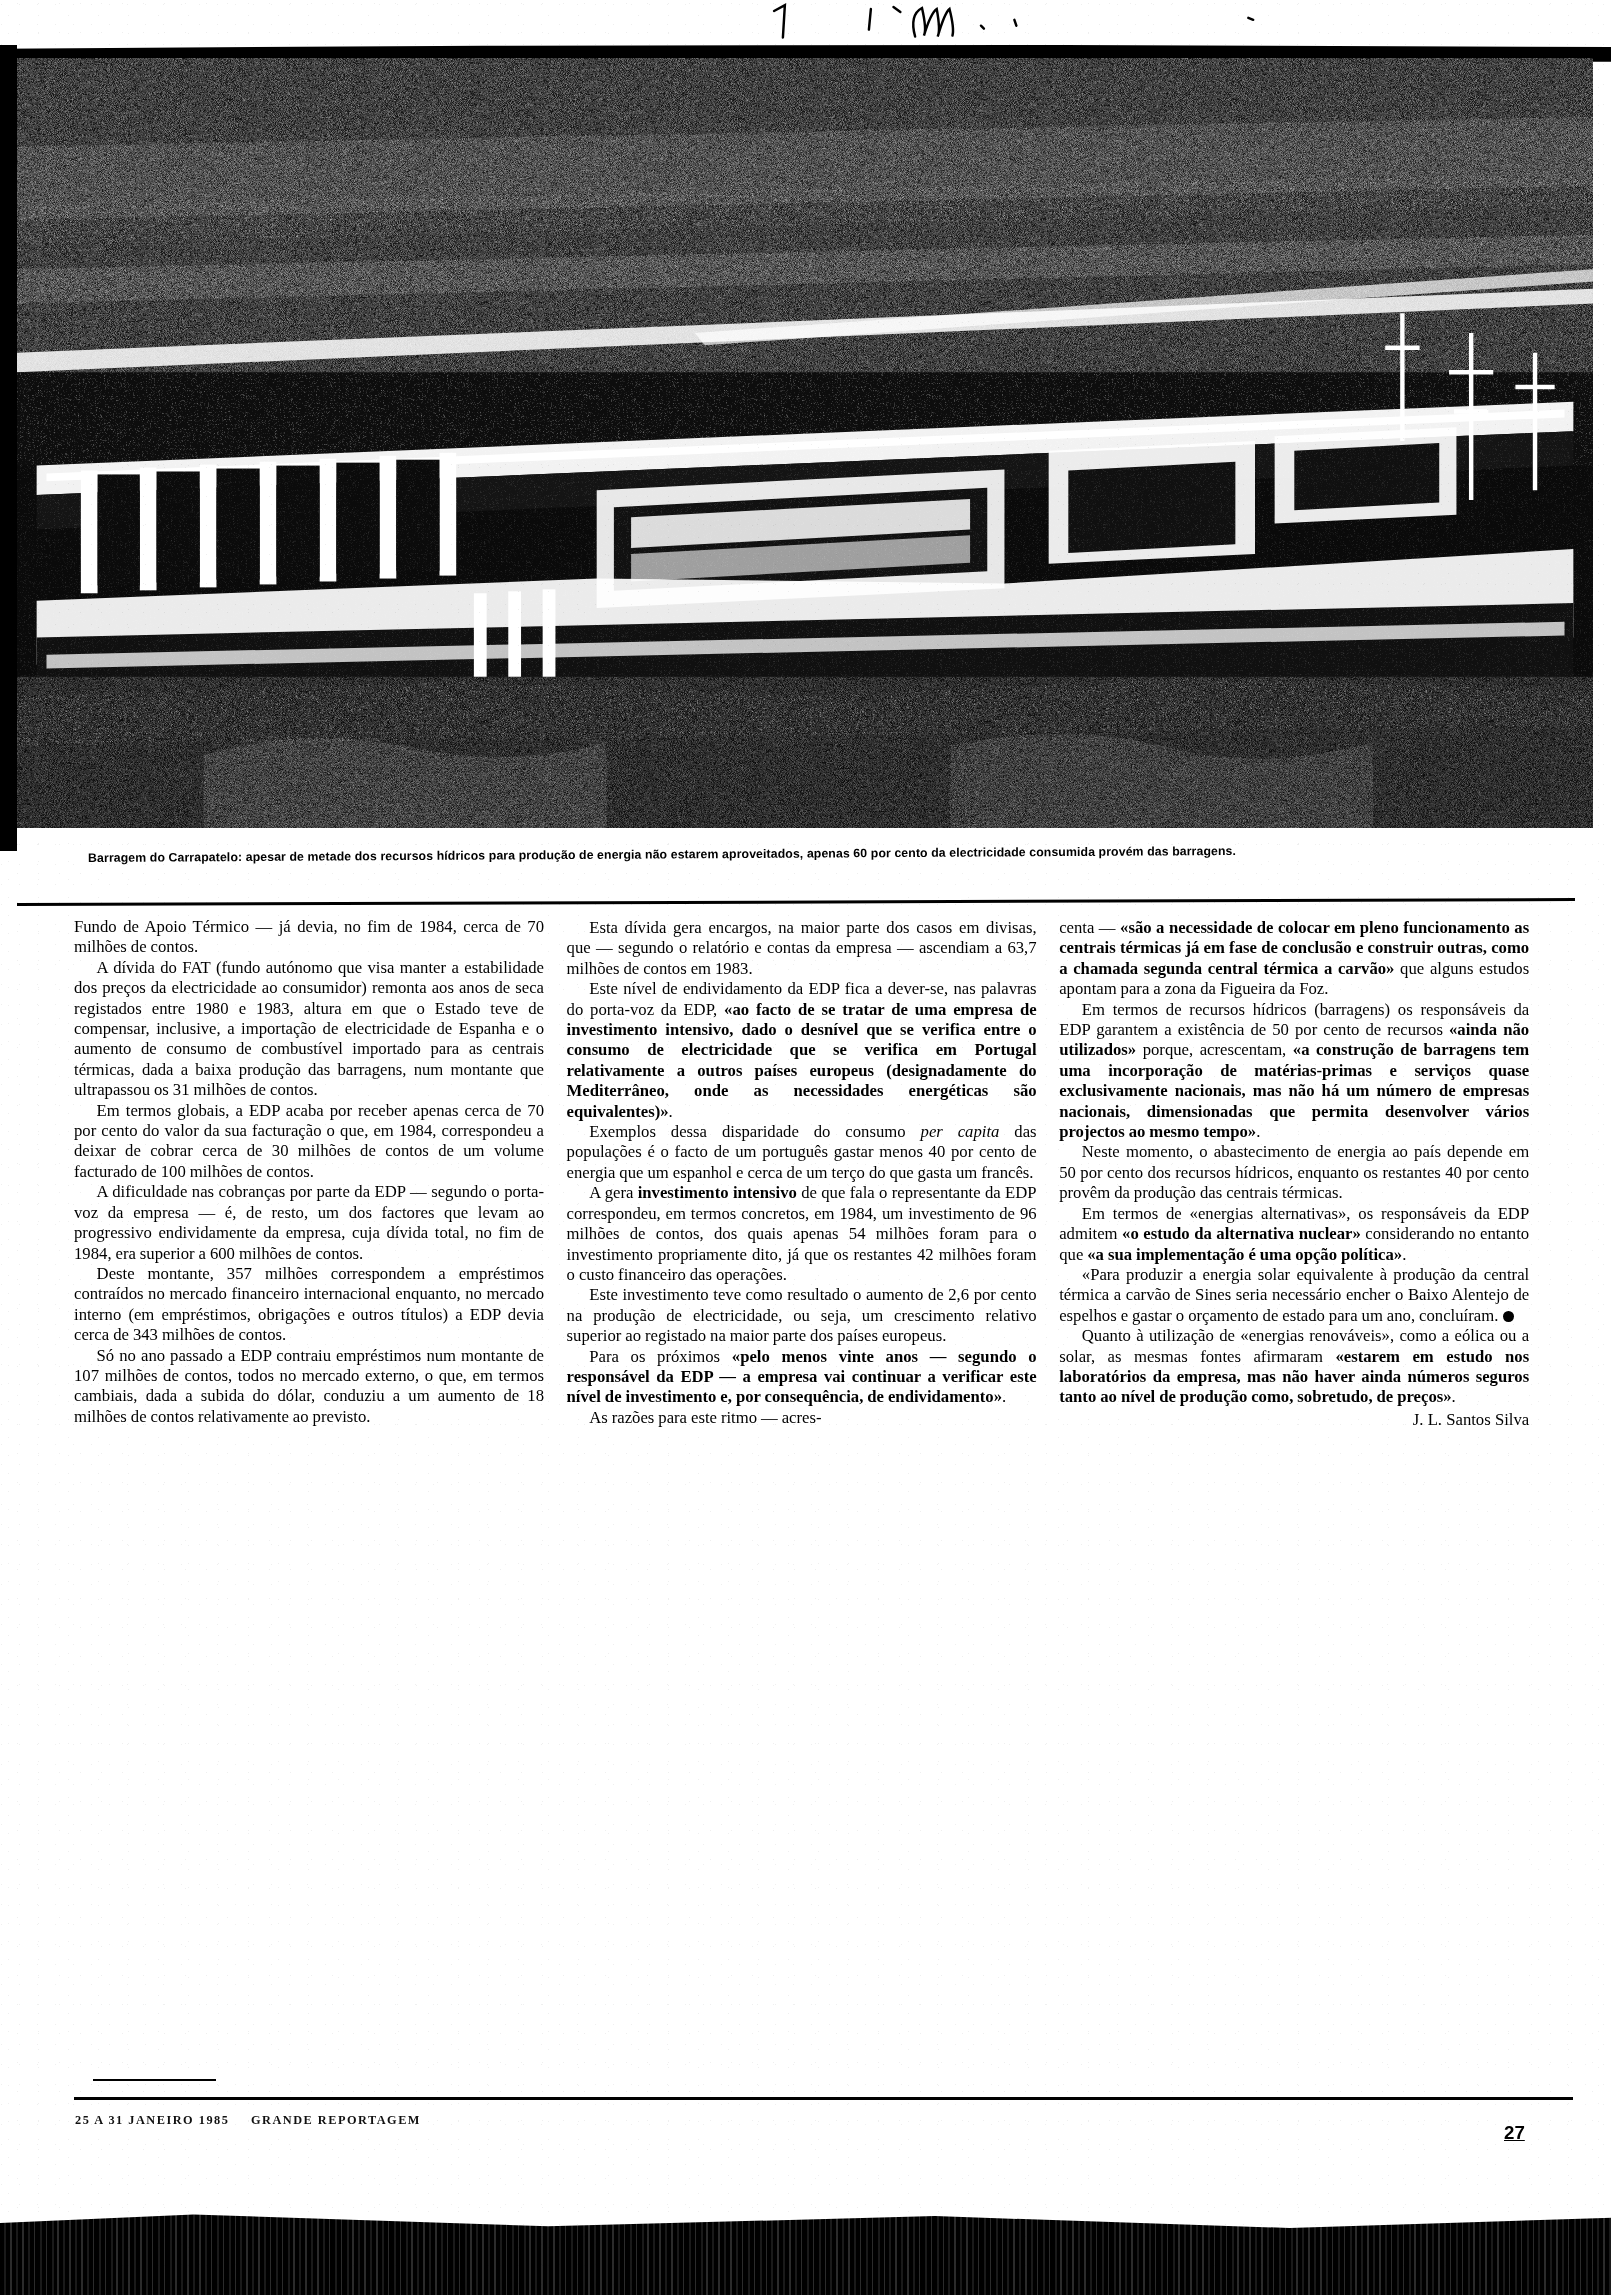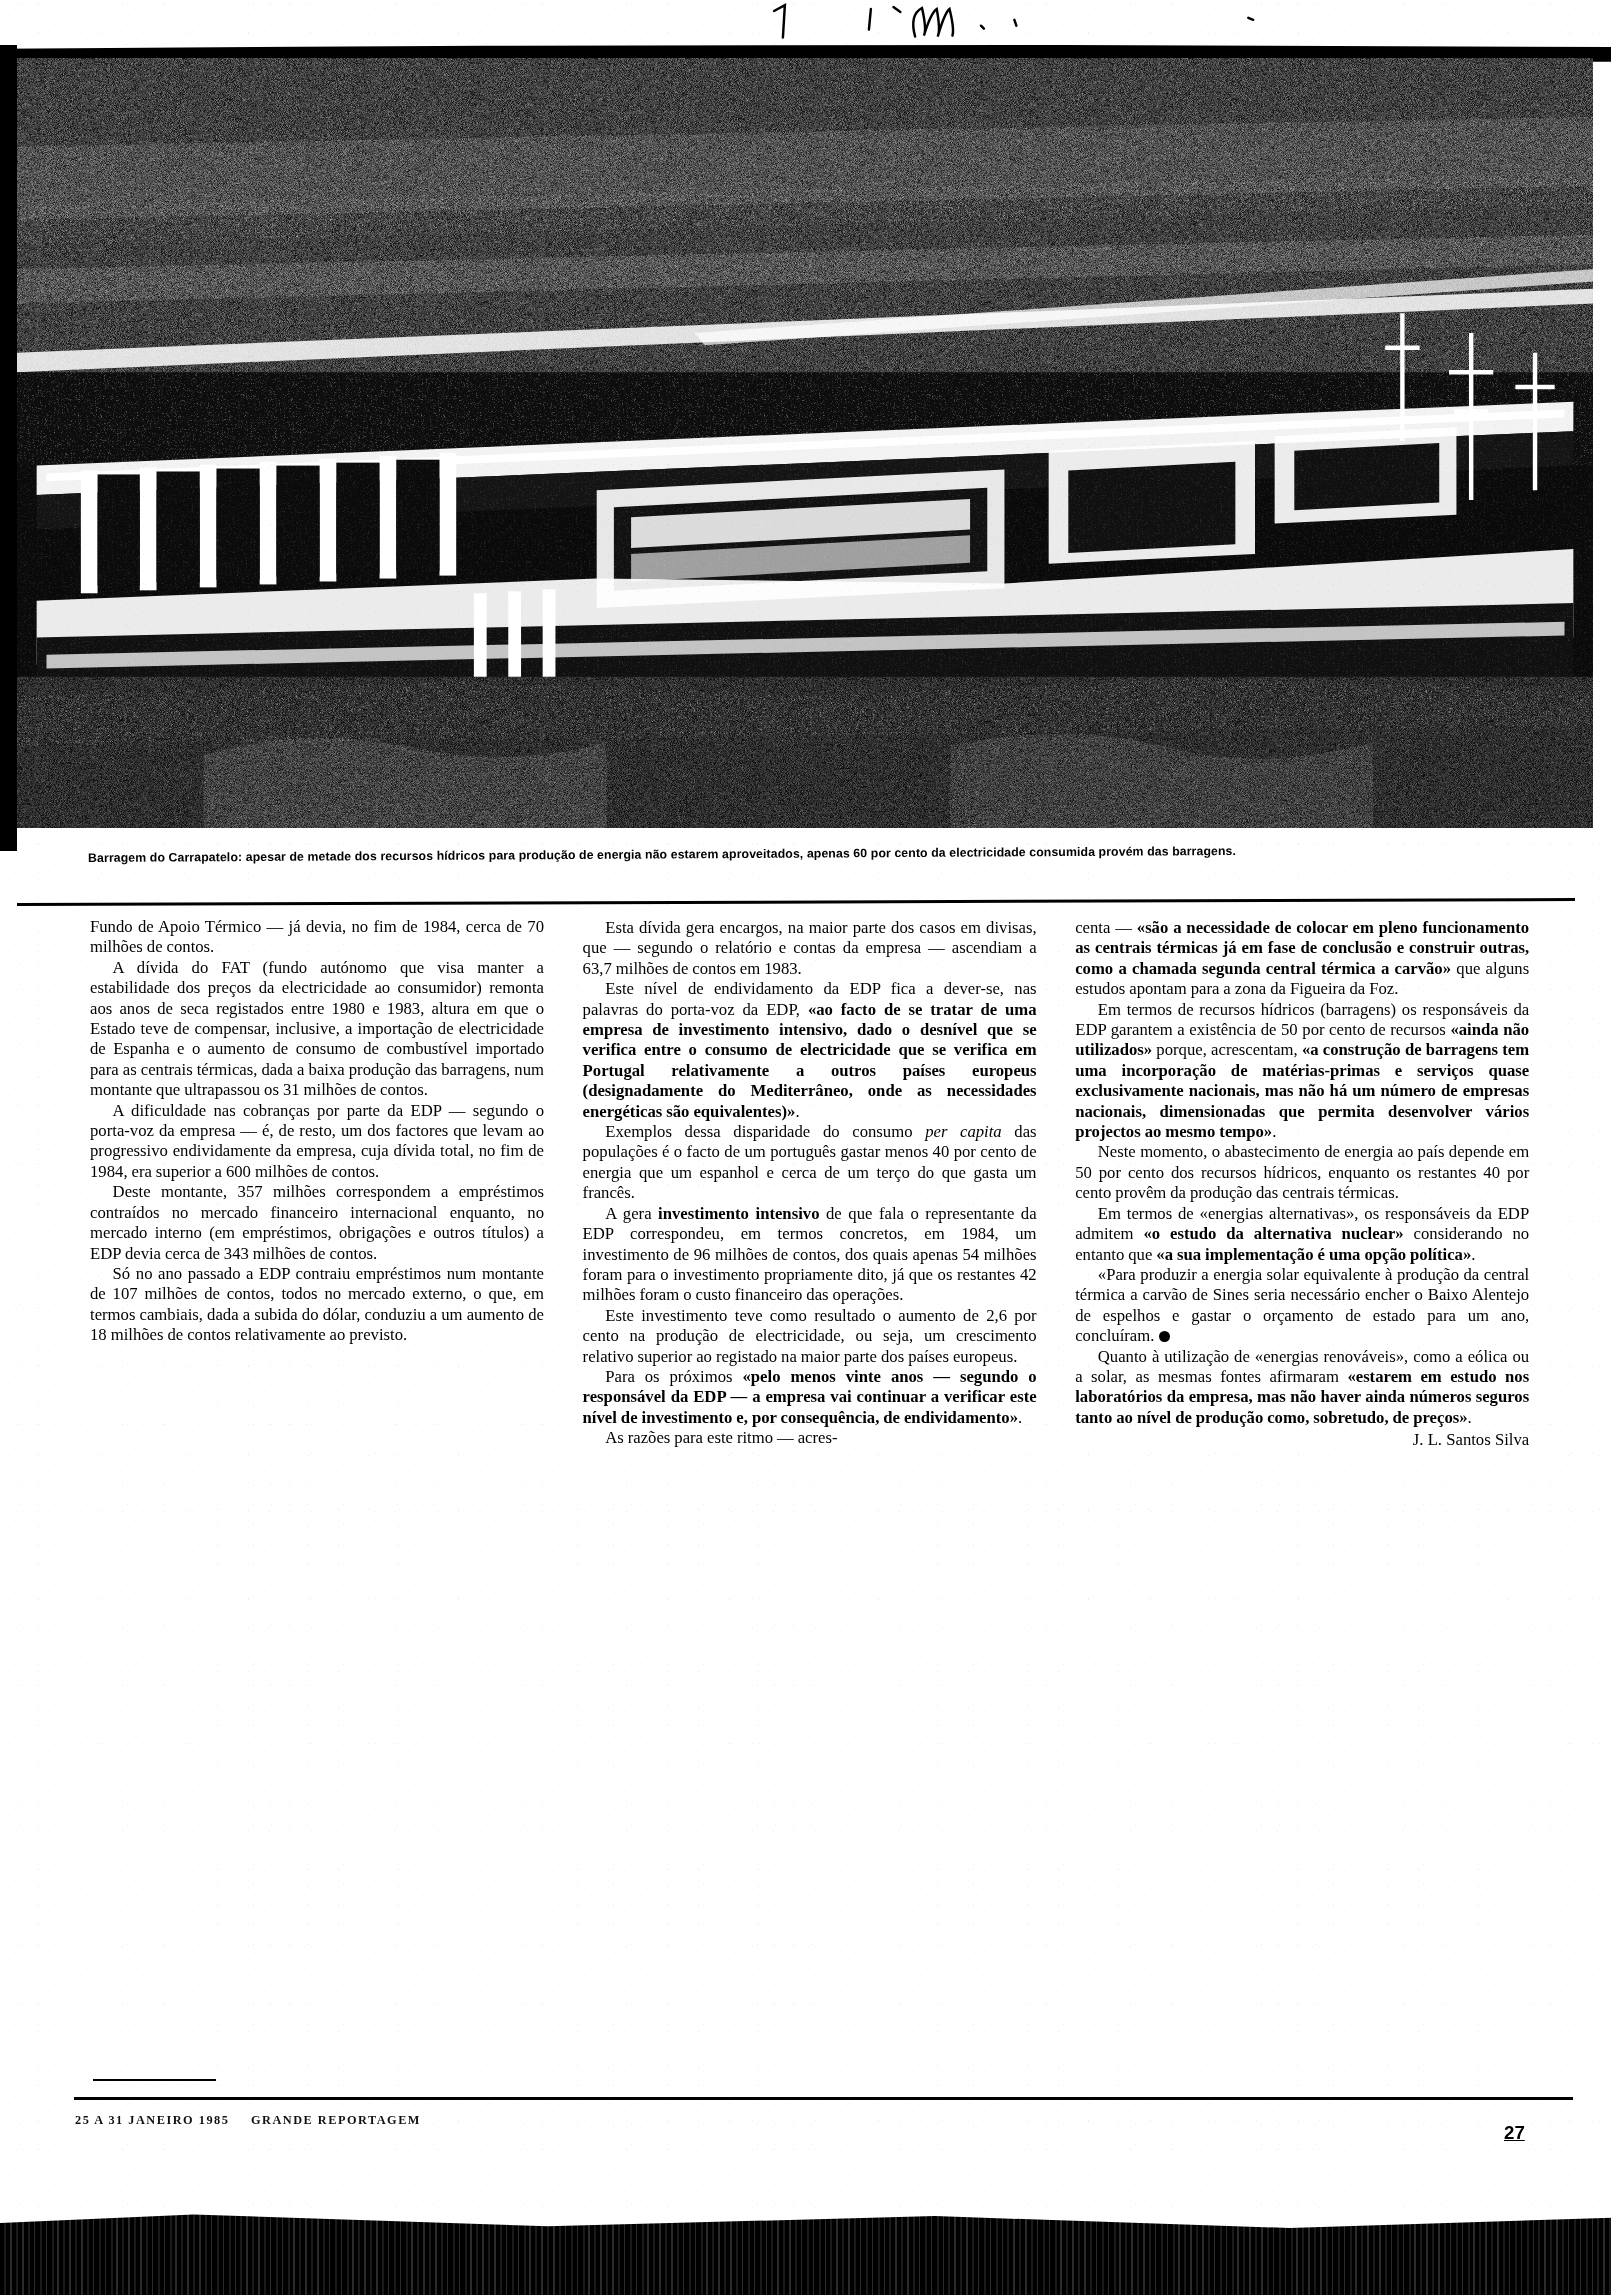--- a/index.html
+++ b/index.html
@@ -51,21 +51,21 @@
      text-indent:22.6px;
      word-spacing:-0.2px;
   }
   .col p.noind{text-indent:0;}
   .col p b{font-weight:700;}
   .col p i{font-style:italic;}
   #col2{padding-top:1px;}
   #col3{padding-top:1px;}
 
   
-  .col p{filter:contrast(1.18);margin-left:16px;}
+  .col p{filter:contrast(1.18);}
 
   .endmark{display:inline-block;width:10.8px;height:10.8px;border-radius:50%;
      background:#000;vertical-align:-1px;margin-left:4.9px;}
   .byline{display:block;text-align:right;text-indent:0;margin-top:2px;font-size:16.7px;}
 
   
   #footer{position:absolute;left:75px;top:2113px;
      font-family:Liberation Serif, serif;font-size:12.3px;letter-spacing:1.5px;
      font-weight:700;color:#111;}
   #footer .sep{display:inline-block;width:21.6px;}
@@ -208,20 +208,21 @@
   <b>Barragem do Carrapatelo:</b><span> apesar de metade dos recursos hídricos para produção de energia não estarem aproveitados, apenas 60 por cento da electricidade consumida provém das barragens.</span>
 </div>
 
 <div id="rule-caption"></div>
 
 <div id="cols">
 
   <div class="col" id="col1">
     <p class="noind">Fundo de Apoio Térmico — já devia, no fim de 1984, cerca de 70 milhões de contos.</p>
     <p>A dívida do FAT (fundo autónomo que visa manter a estabilidade dos preços da electricidade ao consumidor) remonta aos anos de seca registados entre 1980 e 1983, altura em que o Estado teve de compensar, inclusive, a importação de electricidade de Espanha e o aumento de consumo de combustível importado para as centrais térmicas, dada a baixa produção das barragens, num montante que ultrapassou os 31 milhões de contos.</p>
+    <p>Em termos globais, a EDP acaba por receber apenas cerca de 70 por cento do valor da sua facturação o que, em 1984, correspondeu a deixar de cobrar cerca de 30 milhões de contos de um volume facturado de 100 milhões de contos.</p>
     <p>A dificuldade nas cobranças por parte da EDP — segundo o porta-voz da empresa — é, de resto, um dos factores que levam ao progressivo endividamente da empresa, cuja dívida total, no fim de 1984, era superior a 600 milhões de contos.</p>
     <p>Deste montante, 357 milhões correspondem a empréstimos contraídos no mercado financeiro internacional enquanto, no mercado interno (em empréstimos, obrigações e outros títulos) a EDP devia cerca de 343 milhões de contos.</p>
     <p>Só no ano passado a EDP contraiu empréstimos num montante de 107 milhões de contos, todos no mercado externo, o que, em termos cambiais, dada a subida do dólar, conduziu a um aumento de 18 milhões de contos relativamente ao previsto.</p>
   </div>
 
   <div class="col" id="col2">
     <p>Esta dívida gera encargos, na maior parte dos casos em divisas, que — segundo o relatório e contas da empresa — ascendiam a 63,7 milhões de contos em 1983.</p>
 
     <p><span>Este nível de endividamento da EDP fica a dever-se, nas palavras do porta-voz da EDP, </span><b>«ao facto de se tratar de uma empresa de investimento intensivo, dado o desnível que se verifica entre o consumo de electricidade que se verifica em Portugal relativamente a outros países europeus (designadamente do Mediterrâneo, onde as necessidades energéticas são equivalentes)»</b><span>.</span></p>
 

